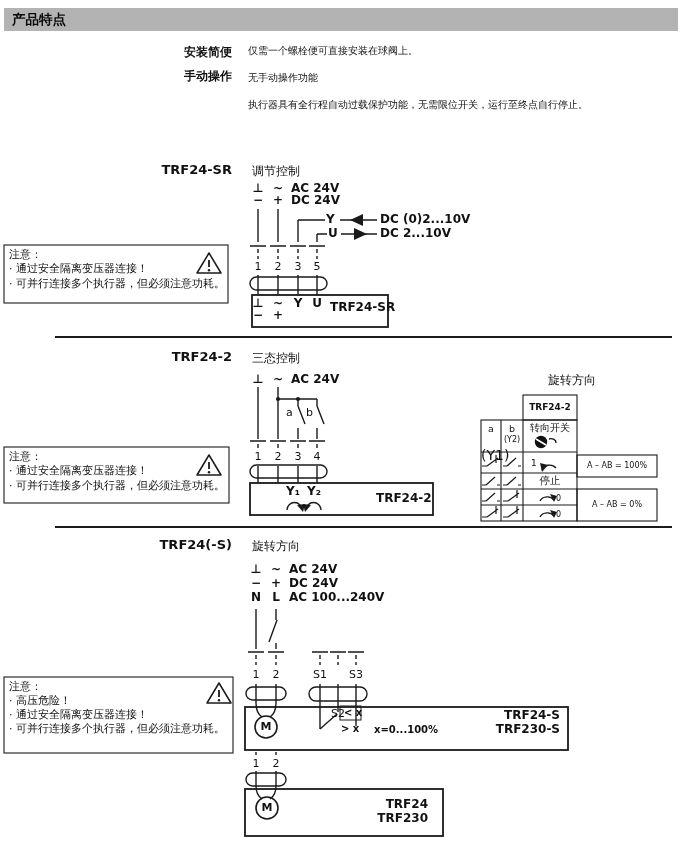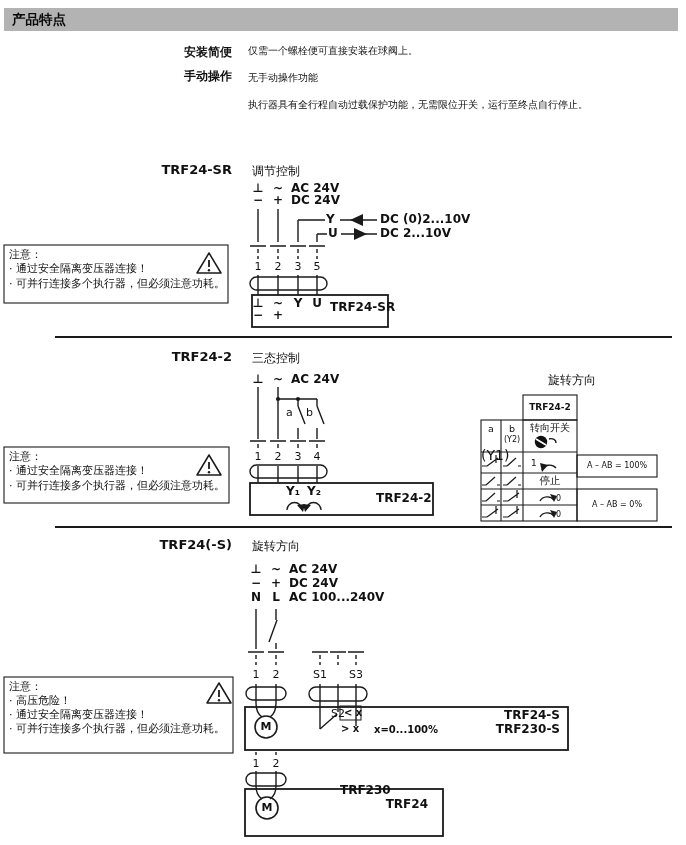--- a/index.html
+++ b/index.html
@@ -238,20 +238,20 @@
   <span class="a b11 rt" style="left:258px;top:720px;width:16px">M</span>
   <span class="a b10" style="left:344px;top:707px">&lt; x</span>
   <span class="a b10" style="left:341px;top:723px">&gt; x</span>
   <span class="a b10" style="left:374px;top:724px">x=0...100%</span>
   <span class="a b12" style="left:470px;top:708px;width:90px;text-align:right">TRF24-S</span>
   <span class="a b12" style="left:470px;top:722px;width:90px;text-align:right">TRF230-S</span>
   <span class="a tn" style="left:249px;top:757px">1</span>
   <span class="a tn" style="left:269px;top:757px">2</span>
   <span class="a b11 rt" style="left:259px;top:801px;width:16px">M</span>
   <span class="a b12" style="left:340px;top:797px;width:88px;text-align:right">TRF24</span>
-  <span class="a b12" style="left:340px;top:783px;width:88px;">TRF230</span>
+  <span class="a b12" style="left:340px;top:811px;width:88px;text-align:right">TRF230</span>
 
   <span class="a nt" style="left:9px;top:679px">注意：</span>
   <span class="a nt" style="left:9px;top:693px">· 高压危险！</span>
   <span class="a nt" style="left:9px;top:707px">· 通过安全隔离变压器连接！</span>
   <span class="a nt" style="left:9px;top:721px">· 可并行连接多个执行器，但必须注意功耗。</span>
 
 </div>
 
 </body></html>

